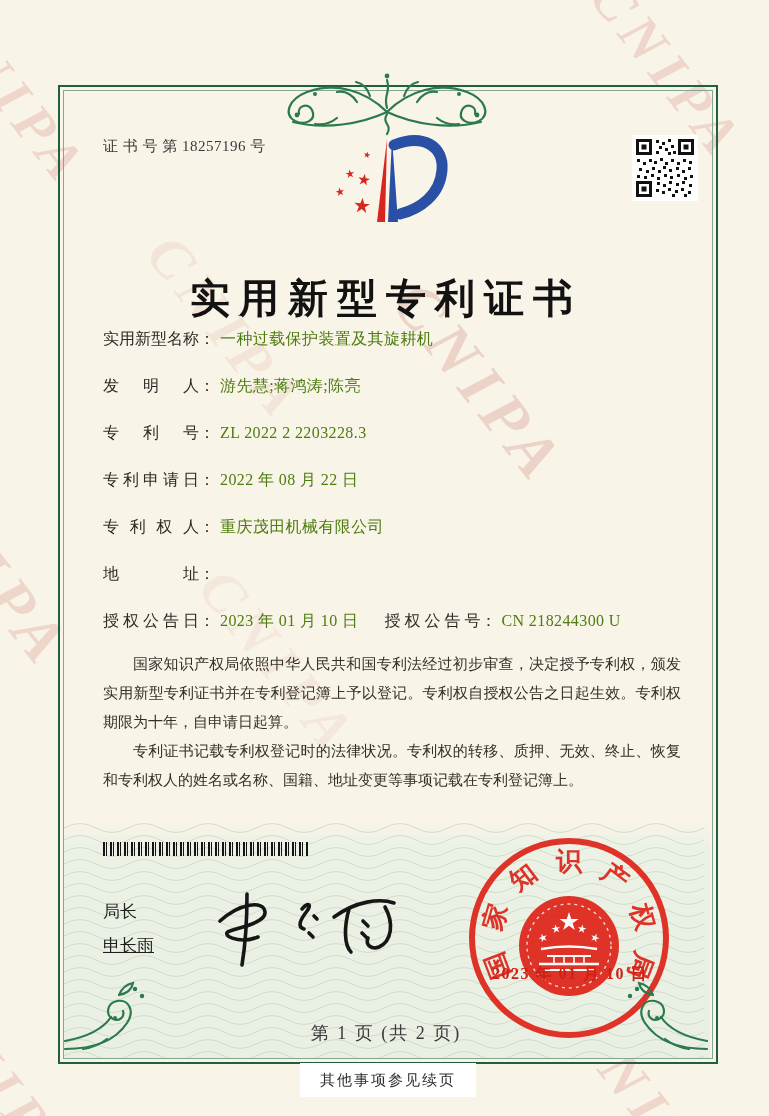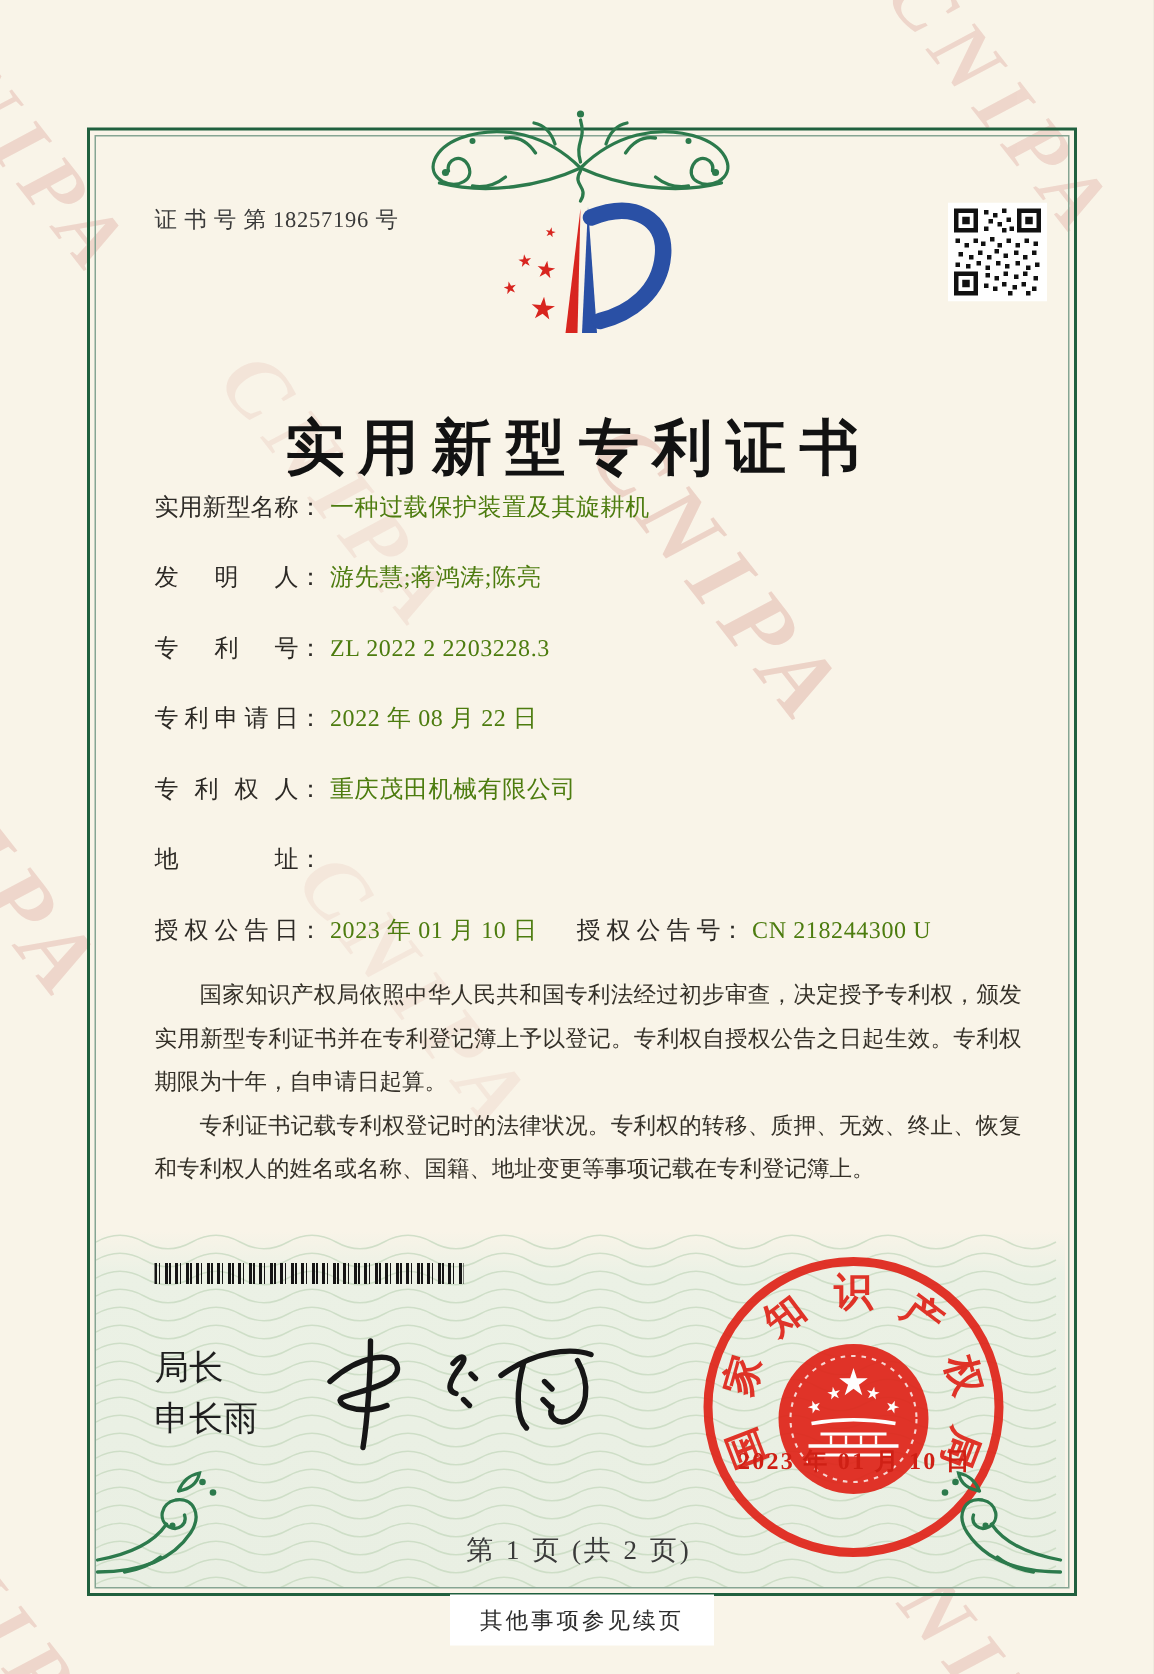--- a/index.html
+++ b/index.html
@@ -56,22 +56,22 @@
          color:#343028;text-align:justify;}
   .paras p{margin:0;text-indent:2em;}
 
   .barcode{left:45px;top:757px;width:206px;height:14px;
     background:repeating-linear-gradient(90deg,
       #151515 0 2px,transparent 2px 3px,
       #151515 3px 4px,transparent 4px 7px,
       #151515 7px 9px,transparent 9px 10px,
       #151515 10px 11px,transparent 11px 14px);}
 
-  .signblock{left:45px;top:817px;font-size:23px;line-height:20px;color:#1f1f1f;}
-  .signblock .row2{margin-top:14px;}
+  .signblock{left:45px;top:817px;font-size:17px;line-height:20px;color:#1f1f1f;}
+  .signblock .row2{margin-top:14px;text-decoration:underline;}
   .sig{left:148px;top:802px;}
 
   .seal{left:405px;top:747px;}
   .seal-date{left:418px;top:879px;width:188px;text-align:center;font-size:16px;
              color:#cf2015;letter-spacing:1.5px;z-index:4;font-weight:700;}
 
   .pagelabel{left:0;right:0;top:936px;text-align:center;font-size:18px;
              letter-spacing:2px;color:#3a3a3a;}
 
   .cont-box{position:absolute;left:300px;top:1063px;width:176px;height:34px;background:#ffffff;

